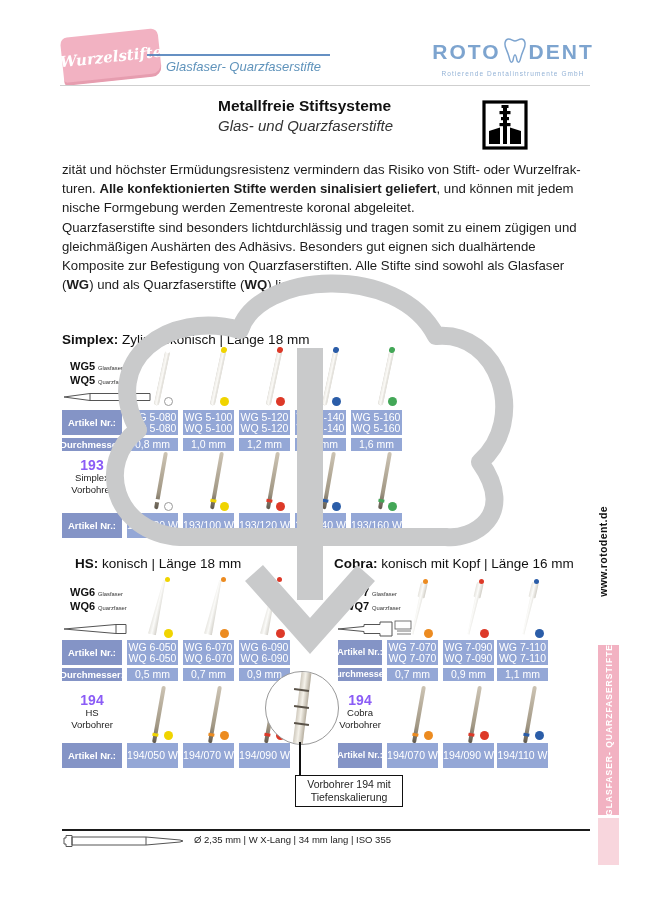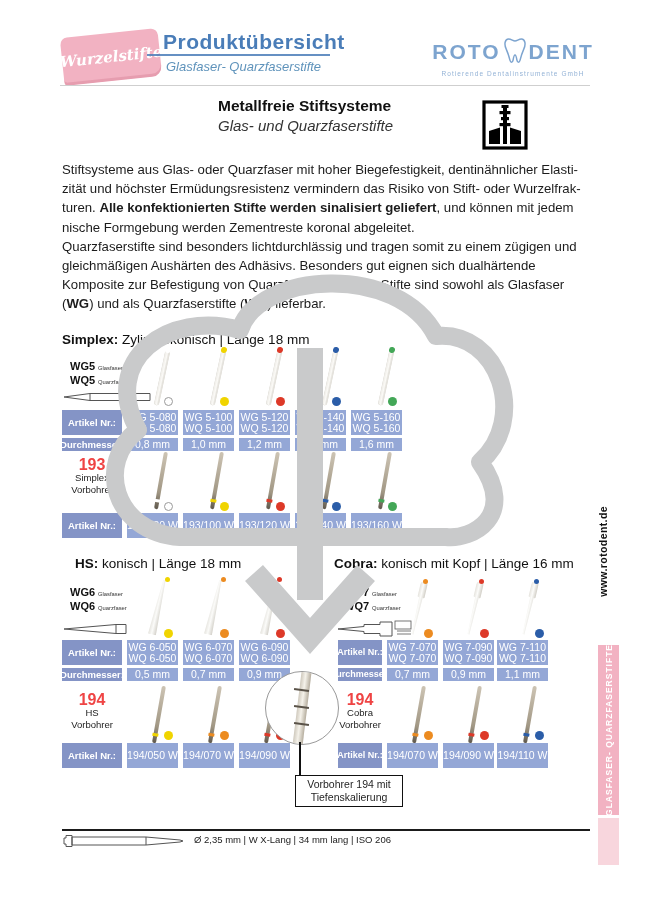--- a/index.html
+++ b/index.html
@@ -35,21 +35,21 @@
   .intro{position:absolute;left:62px;top:160px;width:525px;font-size:13.2px;line-height:19.2px;color:#1c1c1c;}
   .intro div{white-space:nowrap;}
 
   
   .h2{position:absolute;font-size:13.5px;color:#111;white-space:nowrap;}
   .variants{position:absolute;display:flex;flex-direction:column;gap:2px;}
   .vrow{display:flex;align-items:baseline;gap:3px;}
   .vcode{font-size:11px;font-weight:bold;color:#111;}
   .vmat{font-size:5.8px;color:#333;}
   .dlabel{position:absolute;width:60px;text-align:center;}
-  .dnum{font-size:16px;font-weight:bold;color:#ef4444;line-height:14px;}
+  .dnum{font-size:14px;font-weight:bold;color:#8b5cf6;line-height:14px;}
   .dsub{font-size:9.5px;color:#222;line-height:12px;}
 
   
   .trow{position:absolute;left:0;width:650px;}
   .tcell{position:absolute;top:0;height:100%;background:var(--table_value);color:#fff;
          display:flex;flex-direction:column;align-items:center;justify-content:center;
          font-size:10.5px;line-height:11px;text-align:center;white-space:nowrap;}
   .lbl{left:62px;width:60px;background:var(--table_label);font-size:9.5px;font-weight:bold;}
   .lblc{left:338px;width:44px;background:var(--table_label);font-size:9px;font-weight:bold;}
   .c1{left:127px;width:51px;}.c2{left:183px;width:51px;}.c3{left:239px;width:51px;}
@@ -105,21 +105,20 @@
   svg .ink{stroke:#555;fill:none;}
 </style>
 </head>
 <body>
 
 <div class="page">
 
   <div class="stamp">
     <span>Wurzelstifte</span>
   </div>
-  <div class="doc-title">Produktübersicht</div>
   <div class="title-line"></div>
   <div class="doc-sub">Glasfaser- Quarzfaserstifte</div>
 
   <div class="brand">
     <div class="brand-row">
       <span class="brand-word">ROTO</span>
       <span>
         <svg width="24" height="28" viewBox="0 0 26 30">
           <path d="M6 3 C2 3 1 9 3.5 14 C5.5 18.5 6.5 22 7.5 26 C8.3 29 10.4 29 10.9 26 C11.4 23 11.8 20.5 13 20.5 C14.2 20.5 14.6 23 15.1 26 C15.6 29 17.7 29 18.5 26 C19.5 22 20.5 18.5 22.5 14 C25 9 24 3 20 3 C17 3 15.2 5.2 13 5.2 C10.8 5.2 9 3 6 3 Z" fill="#ffffff" stroke="#7da4cf" stroke-width="1.6"></path>
         </svg>
@@ -139,21 +138,20 @@
       <path d="M39 44 L39 31 L28 27.5 L28 44 Z" fill="#000"></path>
       <rect x="21" y="6" width="4" height="38" fill="#000"></rect>
       <rect x="19.5" y="5" width="7" height="3" fill="#000"></rect>
       <rect x="17.5" y="11" width="11" height="3.2" fill="#000"></rect>
       <rect x="19" y="17" width="8" height="3.2" fill="#000"></rect>
       <rect x="17.5" y="23" width="11" height="3.2" fill="#000"></rect>
     </svg>
   </div>
 
   <div class="intro">
-    <div>Stiftsysteme aus Glas- oder Quarzfaser mit hoher Biegefestigkeit, dentinähnlicher Elasti-</div>
     <div>zität und höchster Ermüdungsresistenz vermindern das Risiko von Stift- oder Wurzelfrak-</div>
     <div><span>turen. </span><b>Alle konfektionierten Stifte werden sinalisiert geliefert</b><span>, und können mit jedem</span></div>
     <div>nische Formgebung werden Zementreste koronal abgeleitet.</div>
     <div>Quarzfaserstifte sind besonders lichtdurchlässig und tragen somit zu einem zügigen und</div>
     <div>gleichmäßigen Aushärten des Adhäsivs. Besonders gut eignen sich dualhärtende</div>
     <div>Komposite zur Befestigung von Quarzfaserstiften. Alle Stifte sind sowohl als Glasfaser</div>
     <div><span>(</span><b>WG</b><span>) und als Quarzfaserstifte (</span><b>WQ</b><span>) lieferbar.</span></div>
   </div>
 
   <div class="h2" style="left:62px;top:332px;">
@@ -437,21 +435,21 @@
   </div>
 
   <div class="foot-rule"></div>
   <div class="abs" style="left:62px;top:833px;">
     <svg width="126" height="16" viewBox="0 0 126 16">
       <path class="ink" d="M10 2.5 L4 2.5 L4 5 L2 5 L2 11 L4 11 L4 13.5 L10 13.5 Z" stroke-width="1"></path>
       <path class="ink" d="M10 4 L84 4 L118 7 L121 8 L118 9 L84 12 L10 12 Z" stroke-width="1"></path>
       <line class="ink" x1="84" y1="4" x2="84" y2="12" stroke-width="1"></line>
     </svg>
   </div>
-  <div class="foot-spec">Ø 2,35 mm | W X-Lang | 34 mm lang | ISO 206</div>
+  <div class="foot-spec">Ø 2,35 mm | W X-Lang | 34 mm lang | ISO 355</div>
 
   <div class="side-url">
       <span class="vtext">www.rotodent.de</span>
     </div>
   <div class="side-tab">
       <span class="vtext">GLASFASER- QUARZFASERSTIFTE</span>
     </div>
   <div class="side-tab-light"></div>
 
   <svg class="watermark" width="650" height="900" viewBox="0 0 650 900">

